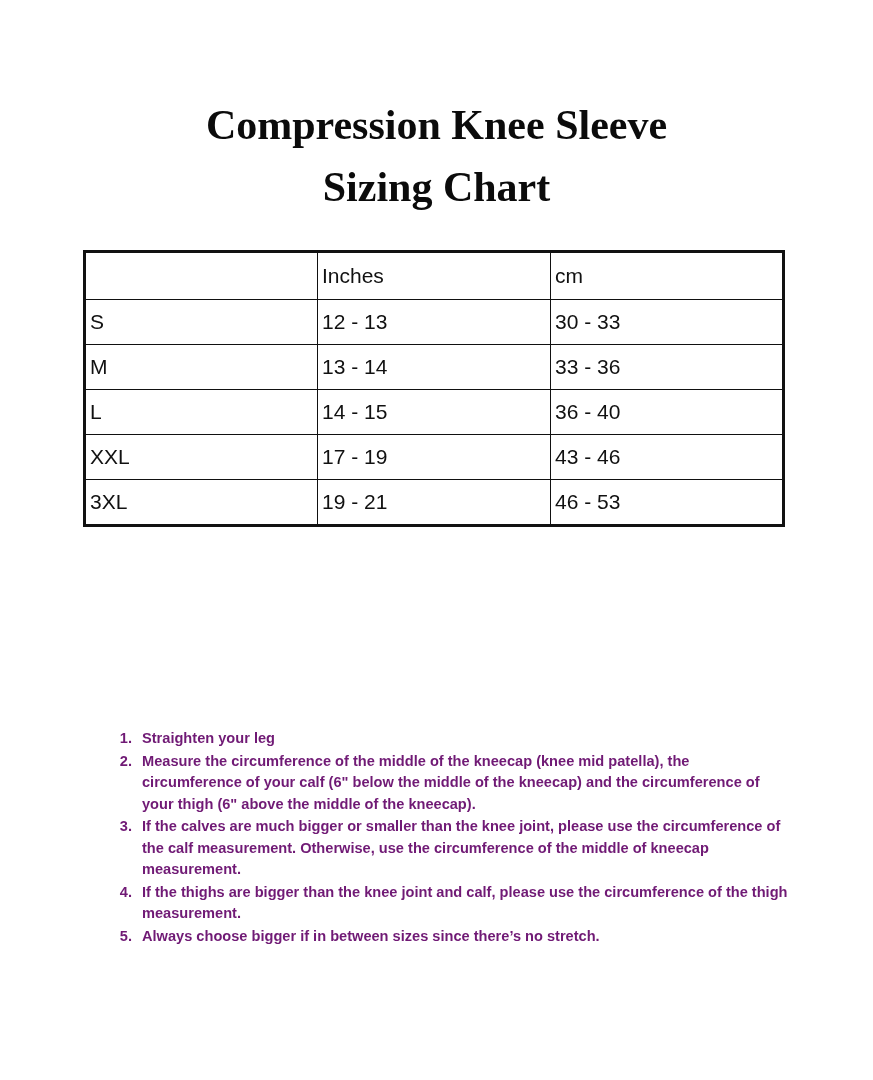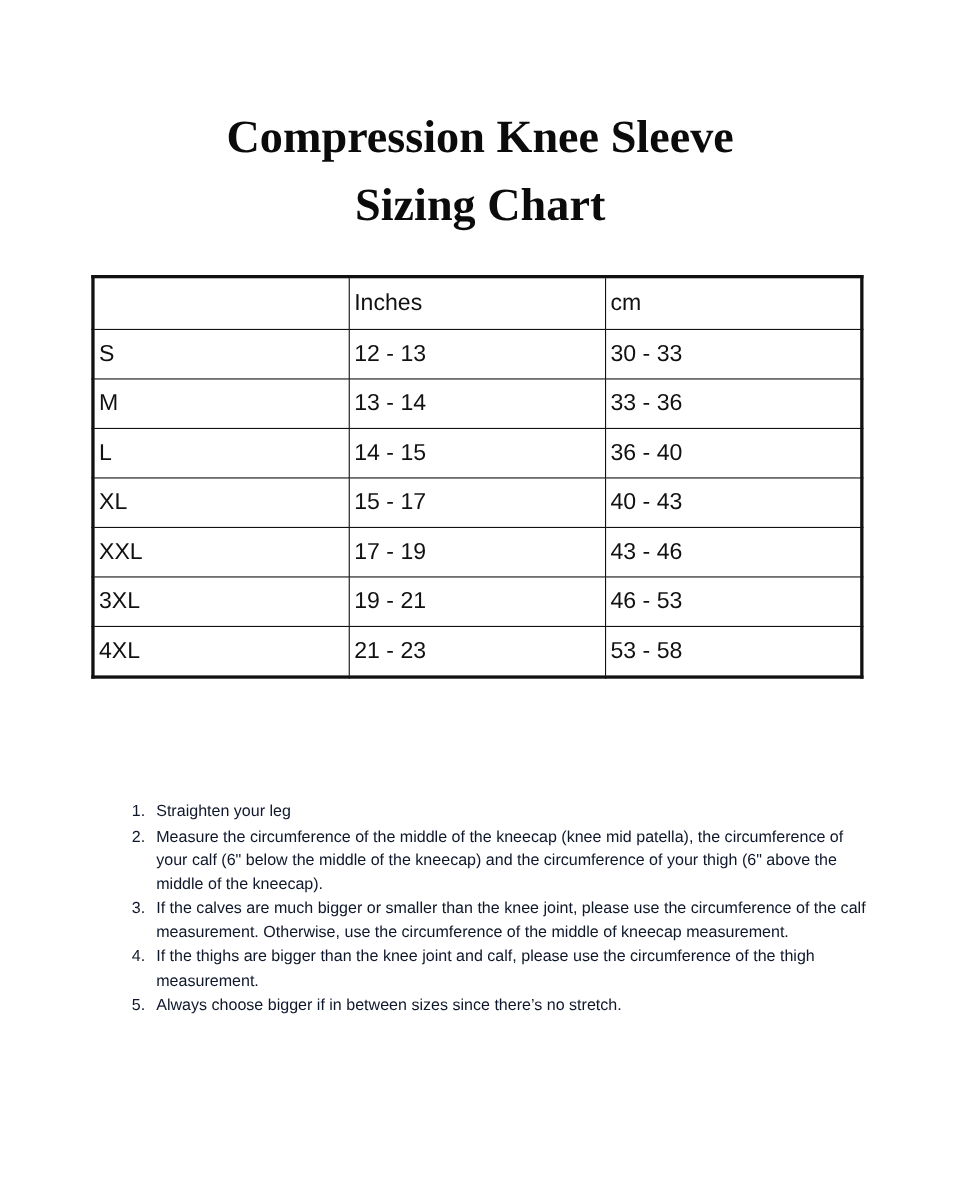--- a/index.html
+++ b/index.html
@@ -94,24 +94,25 @@
   ol.instruction-list {
     margin: 0;
     padding: 0 0 0 28px;
     list-style-position: outside;
     list-style-type: decimal;
   }
   ol.instruction-list > li {
     font-family: "Liberation Sans", sans-serif;
     font-size: 14.6px;
     line-height: 21.5px;
-    color: #0f172a;
+    color: #701a75;
     margin: 0 0 1px 0;
     padding-left: 6px;
     text-align: left;
+    font-weight: bold;
   }
   ol.instruction-list > li::marker {
     font-family: "Liberation Sans", sans-serif;
     font-size: 14.6px;
   }
 </style>
 </head>
 <body>
 
 <div class="page">
@@ -145,38 +146,28 @@
           <td class="size-label">M</td>
           <td>13 - 14</td>
           <td>33 - 36</td>
         </tr>
         <tr>
           <td class="size-label">L</td>
           <td>14 - 15</td>
           <td>36 - 40</td>
         </tr>
         <tr>
-          <td class="size-label">XL</td>
-          <td>15 - 17</td>
-          <td>40 - 43</td>
-        </tr>
-        <tr>
           <td class="size-label">XXL</td>
           <td>17 - 19</td>
           <td>43 - 46</td>
         </tr>
         <tr>
           <td class="size-label">3XL</td>
           <td>19 - 21</td>
           <td>46 - 53</td>
-        </tr>
-        <tr>
-          <td class="size-label">4XL</td>
-          <td>21 - 23</td>
-          <td>53 - 58</td>
         </tr>
       </tbody>
     </table>
   </div>
 
   <div class="instructions">
     <ol class="instruction-list">
       <li>Straighten your leg</li>
       <li>Measure the circumference of the middle of the kneecap (knee mid patella), the circumference of your calf (6" below the middle of the kneecap) and the circumference of your thigh (6" above the middle of the kneecap).</li>
       <li>If the calves are much bigger or smaller than the knee joint, please use the circumference of the calf measurement. Otherwise, use the circumference of the middle of kneecap measurement.</li>

